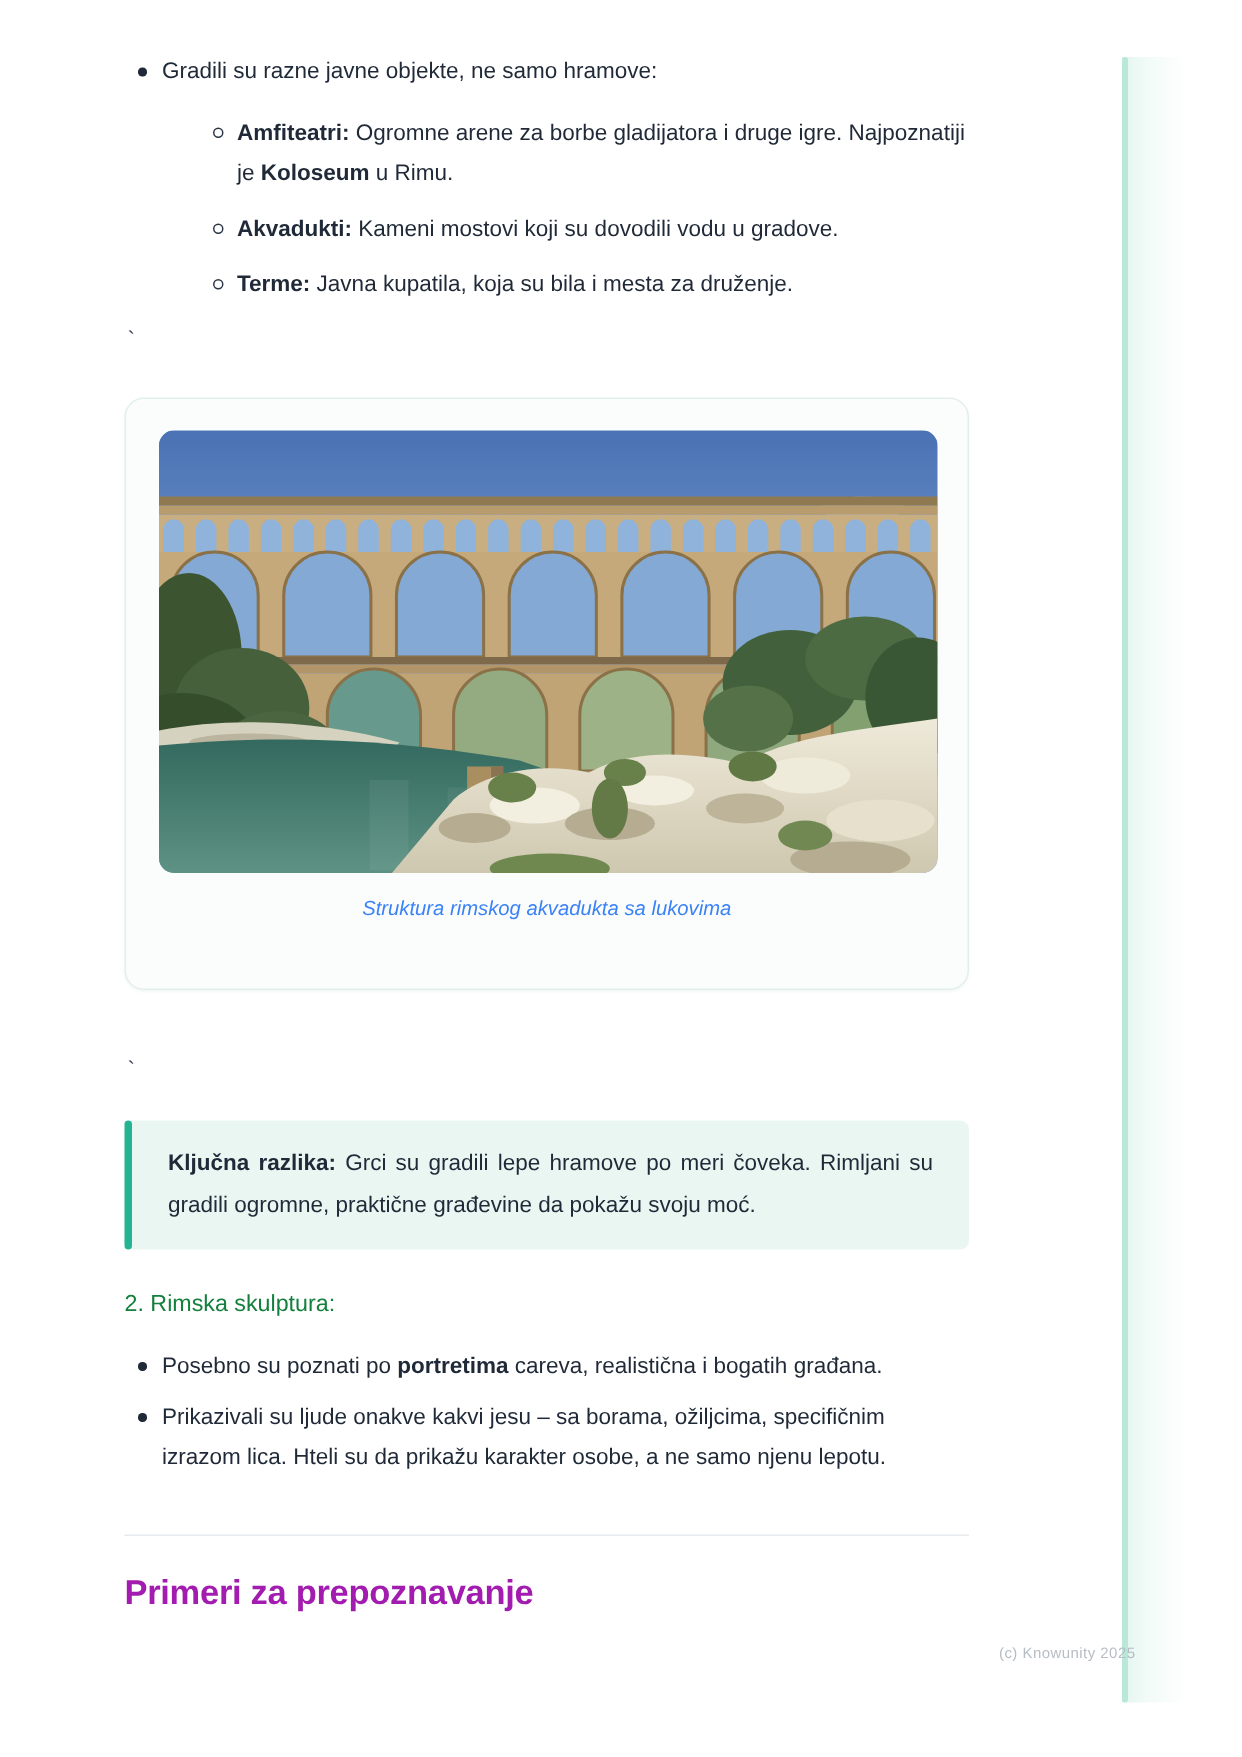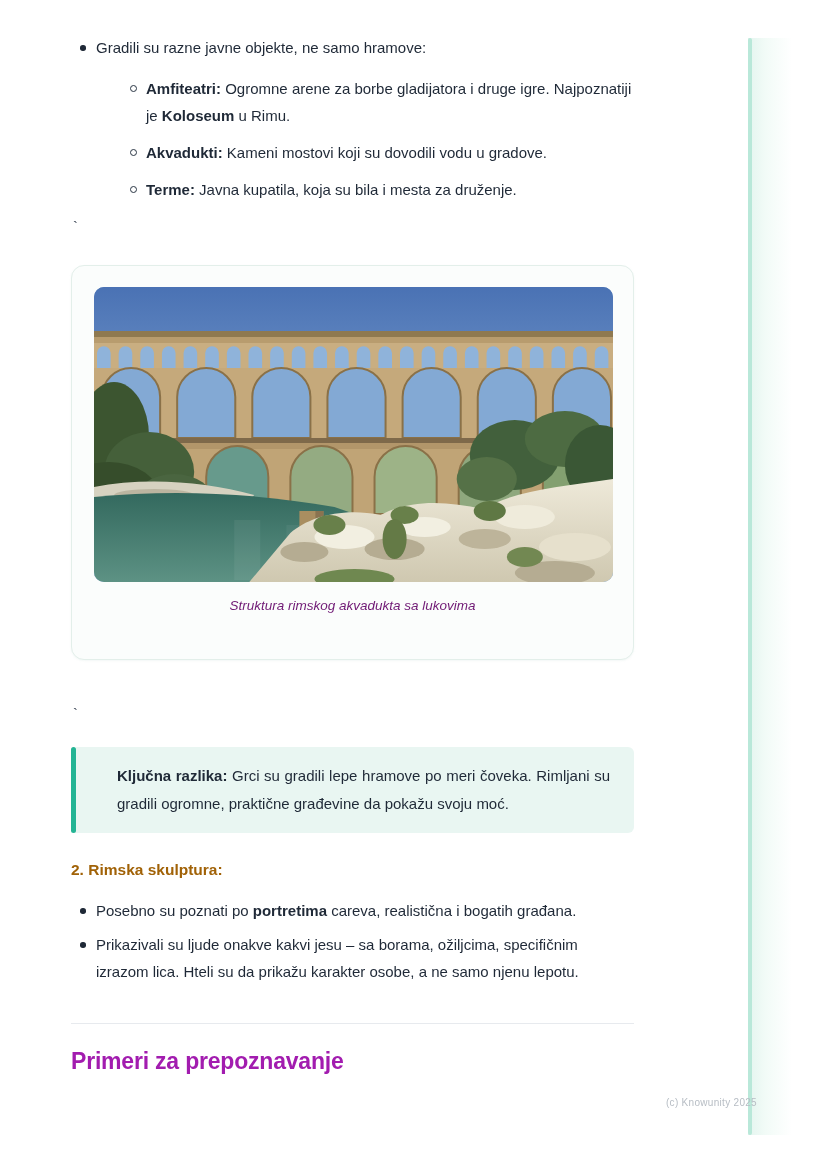--- a/index.html
+++ b/index.html
@@ -1,41 +1,41 @@
 <!DOCTYPE html>
 <html><head>
 <meta charset="utf-8">
 <style>
   html,body{margin:0;padding:0;width:828px;height:1171px;background:#ffffff;overflow:hidden;}
   body{font-family:"Liberation Sans",sans-serif;color:#1f2937;position:relative;}
 
-  .content{position:absolute;left:71px;top:0;width:563px;z-index:1;}
+  .content{position:absolute;left:83px;top:0;width:563px;z-index:1;}
 
   ul{list-style:none;margin:0;padding:0;}
   .l1{margin-top:34px;font-size:15px;}
   .l1 > li{position:relative;padding-left:25px;line-height:27px;}
   .l1 > li::before{content:"";position:absolute;left:9px;top:11px;width:5.5px;height:5.5px;border-radius:50%;background:#1f2937;}
   .l2{margin-top:14px;}
   .l2 > li{position:relative;padding-left:50px;line-height:27px;margin-bottom:10px;}
   .l2 > li::before{content:"";position:absolute;left:34px;top:10px;width:5px;height:5px;border:1.4px solid #2a3644;border-radius:50%;background:transparent;}
   b{font-weight:bold;}
 
   .tick{font-size:15px;line-height:27px;margin:0 0 0 2px;color:#374151;}
   .tick.t2{margin-top:40px;}
 
   .card{margin:25px 0 0;border:1px solid #e3efea;background:#fbfdfc;border-radius:13px;padding:21px 22px 0;box-shadow:0 1px 2px rgba(180,210,200,.15);}
   .photo{width:519px;height:295px;border-radius:10px;overflow:hidden;background:#6d93c4;}
   .photo svg{display:block;width:100%;height:100%;}
-  .card figcaption{margin:14px 0 0;padding-bottom:43px;text-align:center;font-style:italic;font-size:13.5px;color:#701a75;line-height:20px;}
+  .card figcaption{margin:14px 0 0;padding-bottom:43px;text-align:center;font-style:italic;font-size:13.5px;color:#3b82f6;line-height:20px;}
   figure{margin:25px 0 0;}
 
-  .callout{position:relative;margin-top:20px;background:#e9f6f2;border-radius:6px;padding:15px 24px 15px 46px;font-size:15px;line-height:28px;text-align:justify;}
+  .callout{position:relative;margin-top:20px;background:#e9f6f2;border-radius:6px;padding:15px 24px 15px 29px;font-size:15px;line-height:28px;text-align:justify;}
   .callout::before{content:"";position:absolute;left:0;top:0;bottom:0;width:5px;border-radius:5px;background:#24b494;}
 
-  h3.sec{margin:26px 0 0;font-size:15.5px;line-height:22px;font-weight:bold;color:#a16207;}
+  h3.sec{margin:26px 0 0;font-size:15.5px;line-height:22px;font-weight:normal;color:#15803d;}
   .spaced{margin-top:16px;}
   .spaced > li{margin-bottom:7px;}
 
   hr.divider{border:none;border-top:1px solid #e7eaee;margin:38px 0 0;}
 
   h2.mint{margin:22px 0 0;font-size:23px;line-height:30px;font-weight:bold;color:#a21caf;letter-spacing:-0.2px;}
 
   .edge{position:absolute;left:748px;top:38px;width:44px;height:1097px;background:linear-gradient(90deg,#e4f5ef 0%,#f2fbf7 40%,rgba(255,255,255,0) 100%);z-index:0;}
   .edge::before{content:"";position:absolute;left:0;top:0;bottom:0;width:3.5px;border-radius:3px;background:#b9e8d9;}
 

